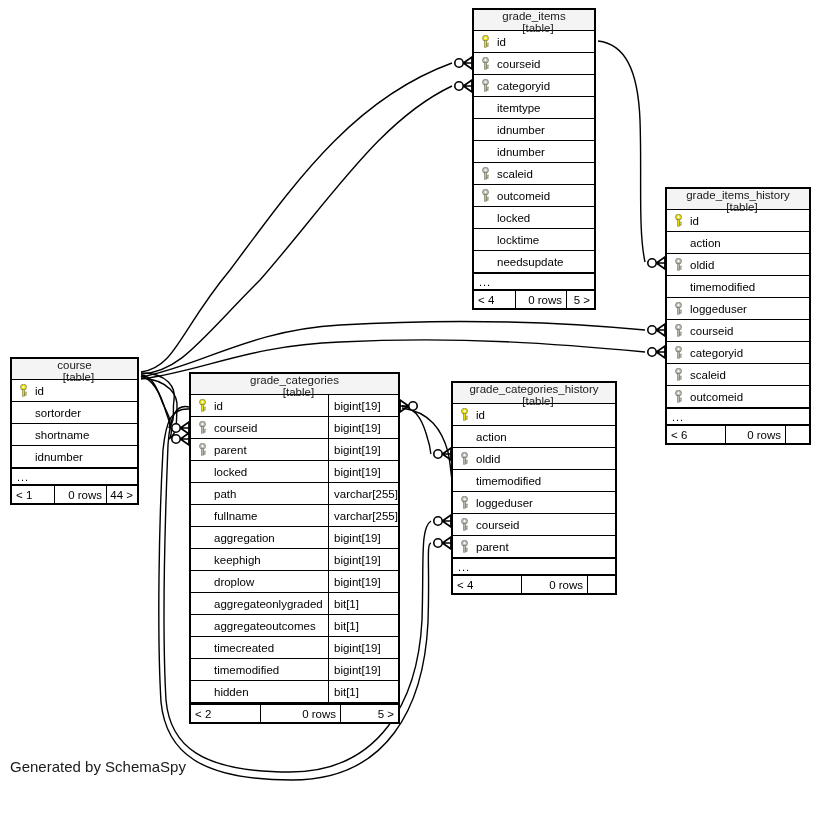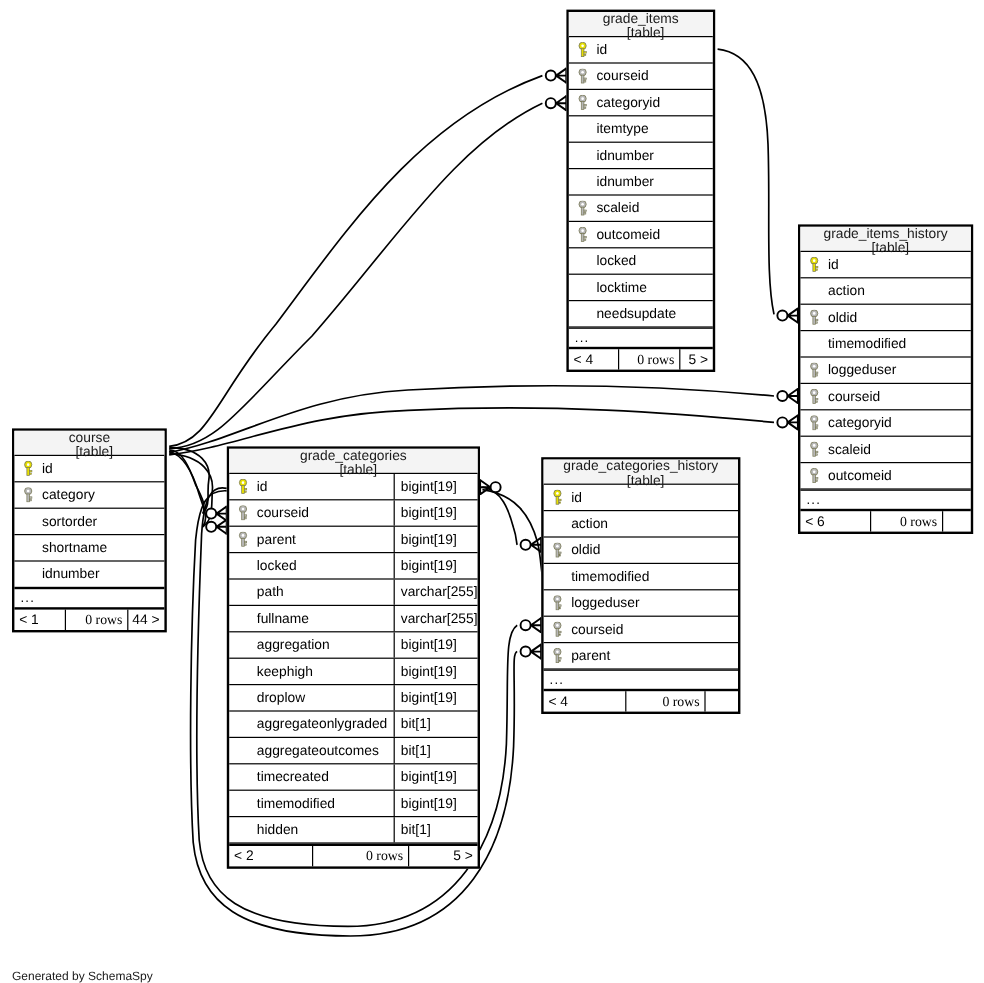--- a/index.html
+++ b/index.html
@@ -122,27 +122,27 @@
   }
   .ft-cell {
     display: flex;
     align-items: center;
     height: 100%;
     box-sizing: border-box;
     padding: 0 4px;
     white-space: nowrap;
   }
   .ft-prev { justify-content: flex-start; }
-  .ft-rows { justify-content: flex-end; border-left: 1px solid #000; font-family: Liberation Serif, serif; }
+  .ft-rows { justify-content: flex-end; border-left: 1px solid #000; }
   .ft-next { justify-content: flex-end; border-left: 1px solid #000; }
   #credit {
     position: absolute;
     left: 10px;
-    top: 809px;
-    font-size: 10px;
+    top: 758px;
+    font-size: 15px;
     color: #1a1a1a;
     z-index: 3;
     white-space: nowrap;
   }
 </style>
 </head>
 <body>
 
 <div id="canvas">
 
@@ -431,32 +431,20 @@
               <circle cx="5.5" cy="3.2" r="1.1" fill="#ffffff"></circle>
               <rect x="4.4" y="5.6" width="2.2" height="6.6" fill="#e8e000" stroke="#7a7a58" stroke-width="0.6"></rect>
               <rect x="6.6" y="8.0" width="2.0" height="1.3" fill="#e8e000" stroke="#7a7a58" stroke-width="0.5"></rect>
               <rect x="6.6" y="10.2" width="1.6" height="1.2" fill="#e8e000" stroke="#7a7a58" stroke-width="0.5"></rect>
             </svg></span>
           <span>id</span>
         </span>
     </div>
     <div class="tb-row">
       <span class="col-name">
-          <span class="keyicon"><svg width="11" height="13" viewBox="0 0 11 13" xmlns="http://www.w3.org/2000/svg">
-              <circle cx="5.5" cy="3.2" r="3.0" fill="#b8b8b8" stroke="#7a7a58" stroke-width="0.7"></circle>
-              <circle cx="5.5" cy="3.2" r="1.1" fill="#ffffff"></circle>
-              <rect x="4.4" y="5.6" width="2.2" height="6.6" fill="#b8b8b8" stroke="#7a7a58" stroke-width="0.6"></rect>
-              <rect x="6.6" y="8.0" width="2.0" height="1.3" fill="#b8b8b8" stroke="#7a7a58" stroke-width="0.5"></rect>
-              <rect x="6.6" y="10.2" width="1.6" height="1.2" fill="#b8b8b8" stroke="#7a7a58" stroke-width="0.5"></rect>
-            </svg></span>
-          <span>category</span>
-        </span>
-    </div>
-    <div class="tb-row">
-      <span class="col-name">
           <span class="keyspace"></span>
           <span>sortorder</span>
         </span>
     </div>
     <div class="tb-row">
       <span class="col-name">
           <span class="keyspace"></span>
           <span>shortname</span>
         </span>
     </div>

